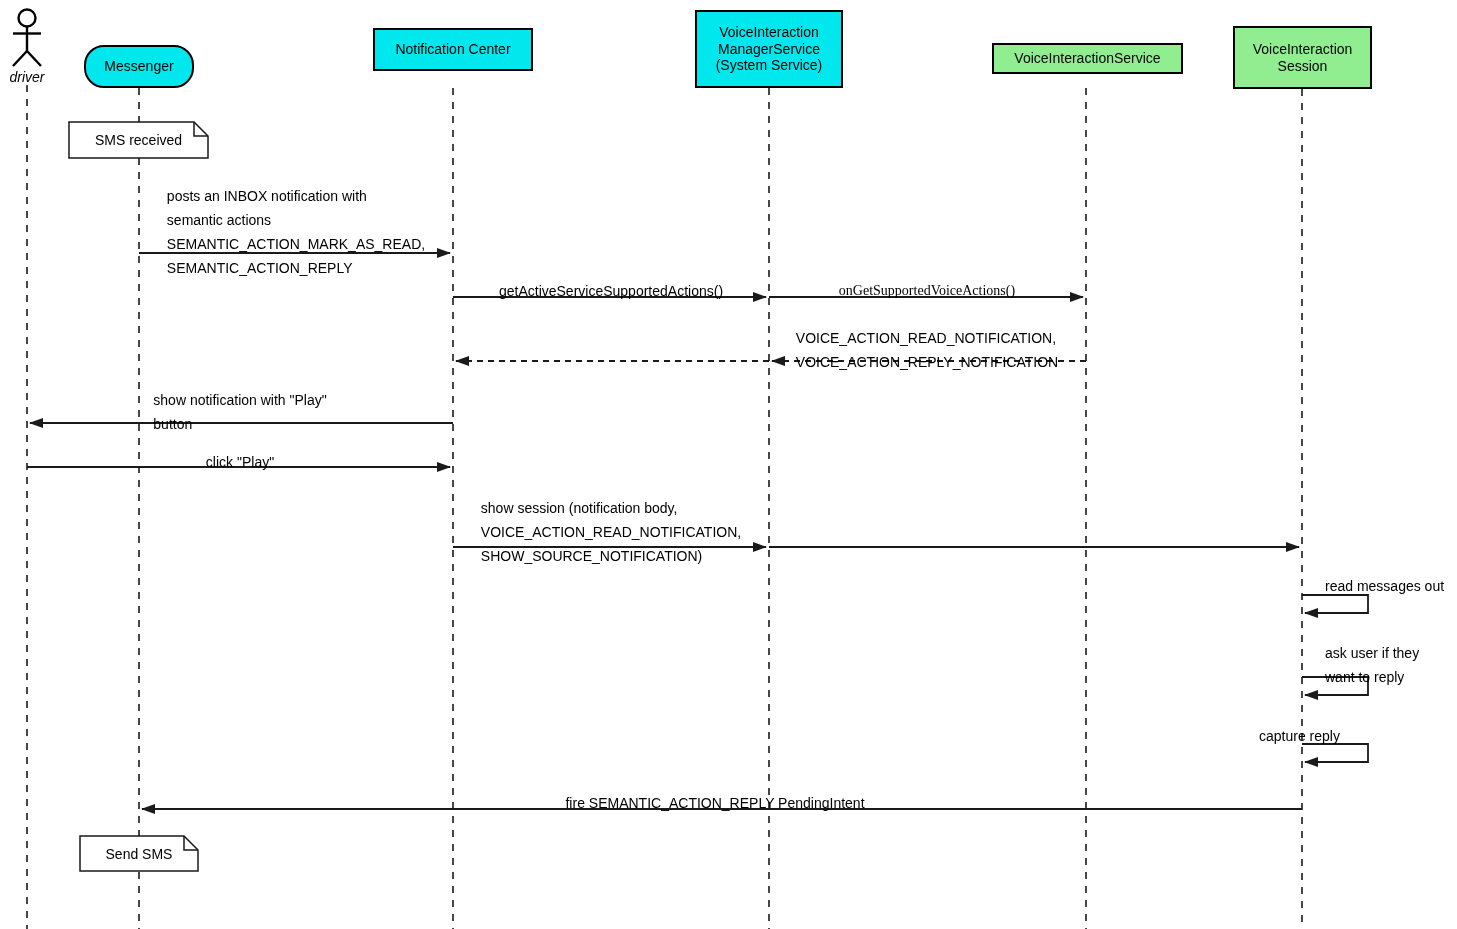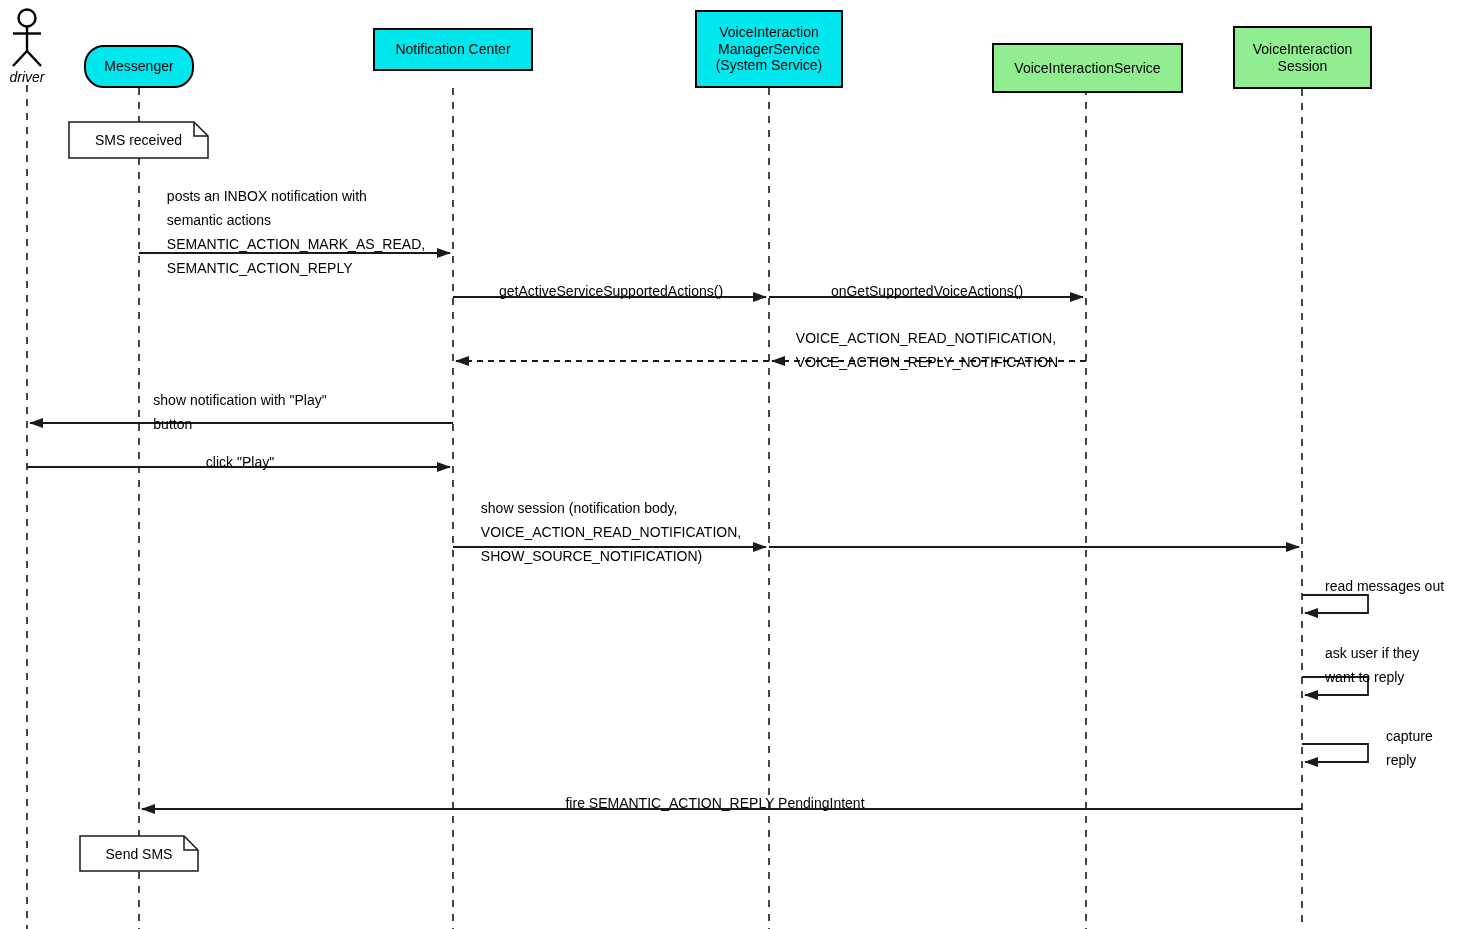--- a/index.html
+++ b/index.html
@@ -28,35 +28,35 @@
     font-size:14px; text-align:center;
   }
   .actor-label {
     position:absolute; font-size:14px; transform:translateX(-50%); white-space:nowrap;
   }
 
   
   #p-messenger  { left:84px;  top:45px; width:110px; height:43px;border-radius:20px; }
   #p-nc         { left:373px; top:28px; width:160px; height:43px; }
   #p-vims       { left:695px; top:10px; width:148px; height:78px; }
-  #p-vis        { left:992px; top:43px; width:191px; height:50px; }
+  #p-vis        { left:992px; top:43px; width:191px; height:31px; }
   #p-visession  { left:1233px;top:26px; width:139px; height:63px; }
 
   
   #l-m1  { left:296px;  top:184px; }
   #l-m2  { left:611px;  top:279px; }
-  #l-m3  { left:927px;  top:279px; }
+  #l-m3  { left:927px;  top:279px;font-family:Liberation Serif, serif; }
   #l-m4  { left:927px;  top:326px; }
   #l-m6  { left:240px;  top:388px; }
   #l-m7  { left:240px;  top:450px; }
   #l-m8  { left:611px;  top:496px; }
   #l-m9  { left:1035px; top:528px; }
   #l-m10 { left:1325px; top:574px; }
   #l-m11 { left:1325px; top:641px; }
-  #l-m12 { left:1386px; top:724px; }
+  #l-m12 { left:1259px; top:724px; }
   #l-m13 { left:715px;  top:791px; }
 
   
   #t-note1 { left:69px; top:122px; width:139px; height:36px; }
   #t-note2 { left:80px; top:836px; width:118px; height:35px; }
 
   #t-actor { left:27px; top:69px;font-style:italic; }
 </style>
 </head>
 <body>

